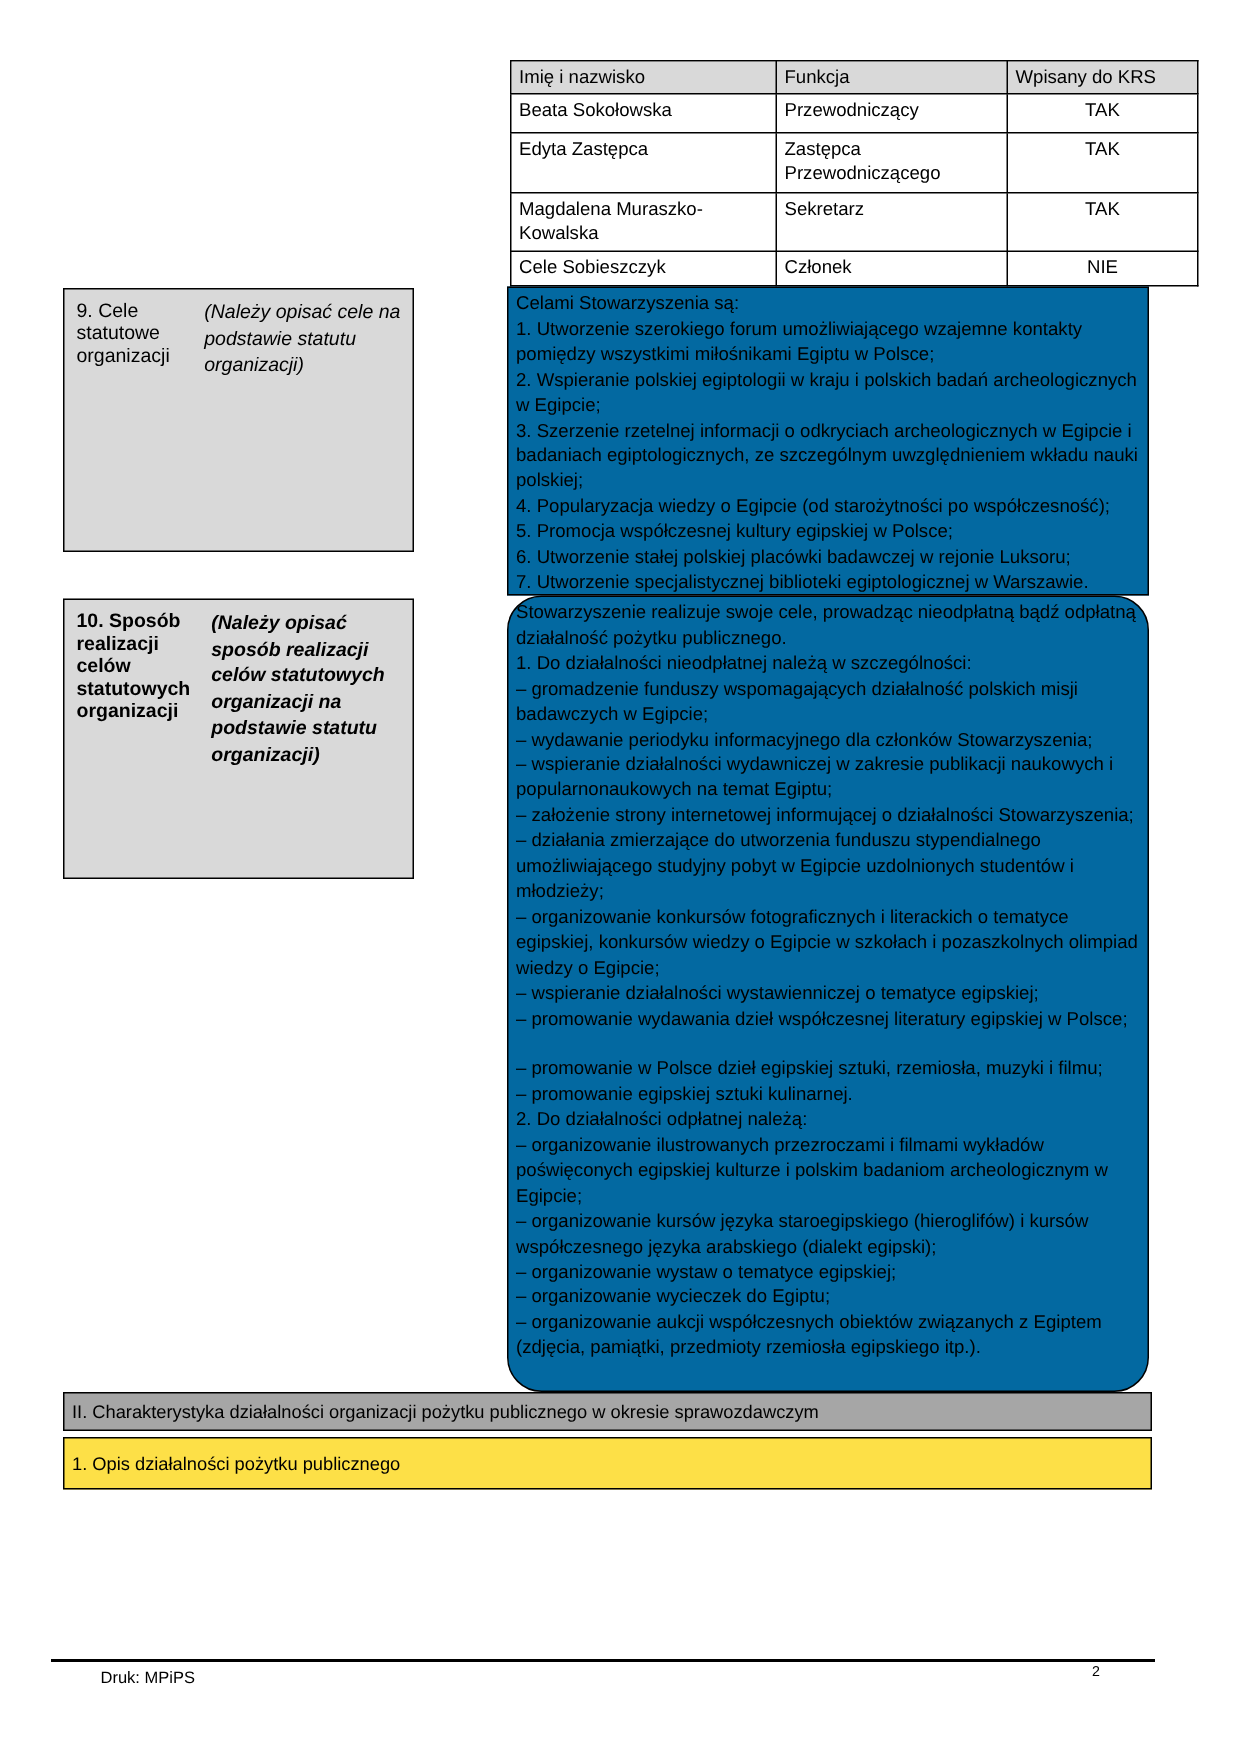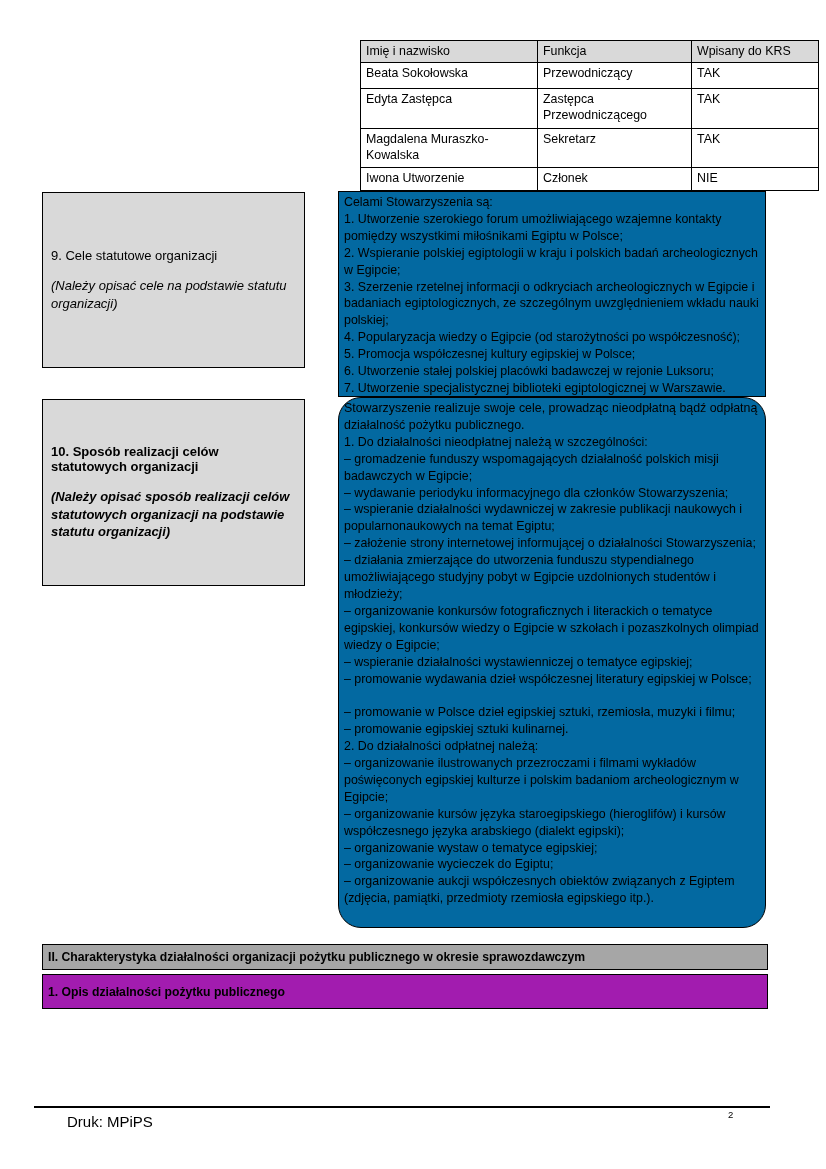--- a/index.html
+++ b/index.html
@@ -2,73 +2,73 @@
 <html><head>
 <meta charset="utf-8">
 <style>
   html,body{margin:0;padding:0;background:#fff;}
   .page{
     position:relative;width:826px;height:1169px;background:#fff;
     font-family:"Liberation Sans",sans-serif;color:#000;overflow:hidden;
   }
   
   table.members{
-    position:absolute;left:360px;top:40px;width:425px;
+    position:absolute;left:340px;top:40px;width:425px;
     border-collapse:collapse;table-layout:fixed;
     font-size:12.4px;line-height:1.3;
   }
   table.members td,table.members th{
     border:1px solid #000;padding:2px 5px;vertical-align:top;
     text-align:left;font-weight:normal;overflow:hidden;
   }
   table.members th{background:#d9d9d9;}
   table.members .c-name{width:166px;}
   table.members .c-func{width:143px;}
   table.members .c-krs{width:116px;}
-  table.members td.krs{}
+  table.members td.krs{text-align:center;}
   tr.h-head{height:22px;}
   tr.h-r1{height:26px;margin-left:20px;}
   tr.h-r2{height:40px;}
   tr.h-r3{height:39px;margin-left:20px;}
   tr.h-r4{height:23px;}
 
   
   .label-box{
-    position:absolute;left:42px;width:263px;box-sizing:border-box;
+    position:absolute;left:42px;width:234px;box-sizing:border-box;
     background:#d9d9d9;border:1px solid #000;
-    display:flex;flex-direction:column;justify-content:center;
+    display:flex;justify-content:center;
     padding:6px 8px;gap:14px;
   }
   .label-box .sec-title{font-size:13px;}
   .label-box .sec-note{font-size:13px;font-style:italic;line-height:1.35;}
   .box9{top:192px;height:176px;}
   .box10{top:399px;height:187px;font-weight:bold;}
 
   
   .content-box{
     position:absolute;left:338px;width:428px;box-sizing:border-box;
     background:#0369a1;border:1px solid #000;
     font-size:12.4px;line-height:16.9px;white-space:pre-line;
     padding:2px 5px;overflow:hidden;
   }
   .cell9{top:191px;height:206px;}
   .cell10{top:397px;height:531px;border-radius:23px;}
 
   
   .band{
     position:absolute;left:42px;width:726px;box-sizing:border-box;
-    border:1px solid #000;font-weight:bold;font-size:12.2px;
-    display:flex;align-items:center;padding:0 5px;white-space:pre-line;margin-top:16px;
+    border:1px solid #000;font-weight:normal;font-size:12.2px;
+    display:flex;align-items:center;padding:0 5px;white-space:pre-line;
   }
   .band-dark{top:928px;height:26px;background:#a6a6a6;}
-  .band-light{top:958px;height:35px;background:#a21caf;}
+  .band-light{top:958px;height:35px;background:#fde047;}
 
   
   .footer-line{position:absolute;left:34px;top:1106px;width:736px;height:2px;background:#000;}
-  .footer-left{position:absolute;left:67px;top:1113px;font-size:15px;}
+  .footer-left{position:absolute;left:67px;top:1113px;font-size:11px;}
   .footer-page{position:absolute;left:728px;top:1109px;font-size:9.5px;}
 </style>
 </head>
 <body>
 
 <div class="page">
 
   <table class="members">
     <tbody>
         <tr class="h-head">
@@ -85,21 +85,21 @@
       <td>Edyta Zastępca</td>
       <td>Zastępca Przewodniczącego</td>
       <td class="krs">TAK</td>
     </tr>
     <tr class="h-r3">
       <td>Magdalena Muraszko-Kowalska</td>
       <td>Sekretarz</td>
       <td class="krs">TAK</td>
     </tr>
     <tr class="h-r4">
-      <td>Iwona Utworzenie</td>
+      <td>Cele Sobieszczyk</td>
       <td>Członek</td>
       <td class="krs">NIE</td>
     </tr>
   </tbody>
     </table>
 
   <div class="label-box box9">
     <div class="sec-title">9. Cele statutowe organizacji</div>
     <div class="sec-note">(Należy opisać cele na podstawie statutu organizacji)</div>
   </div>

